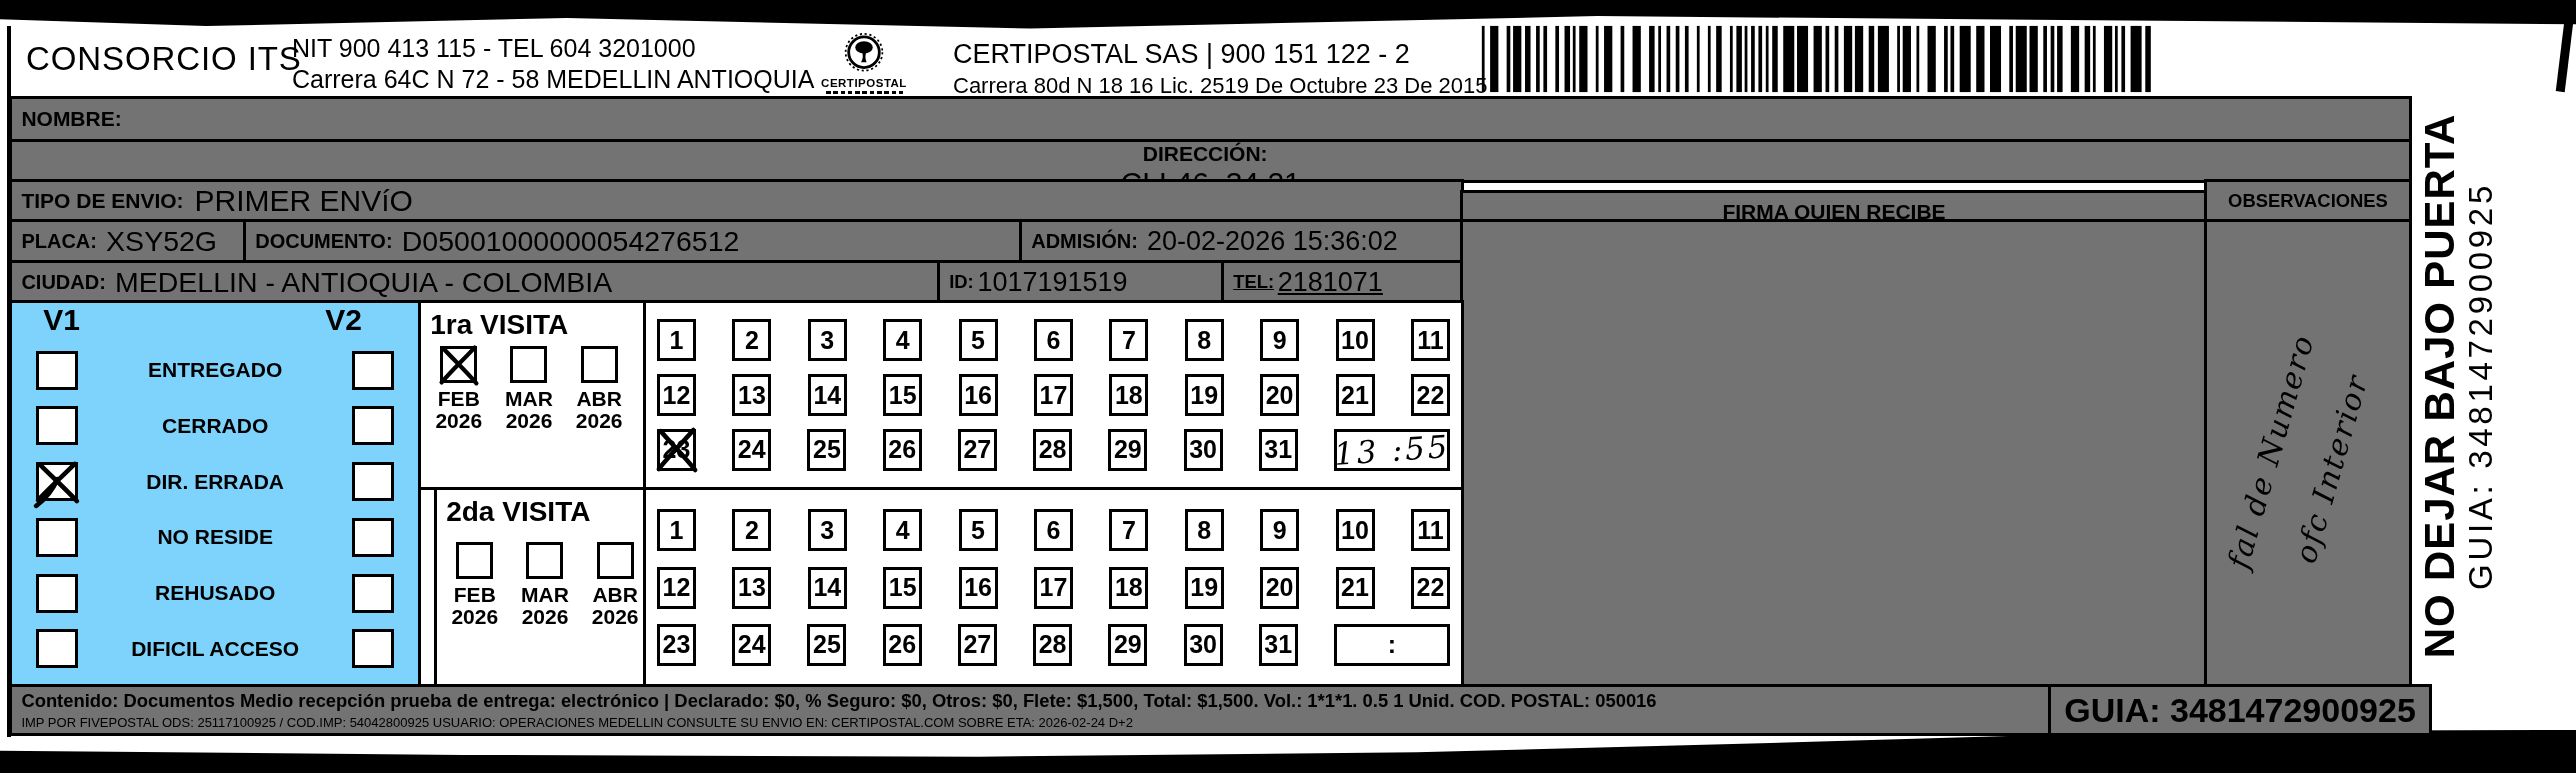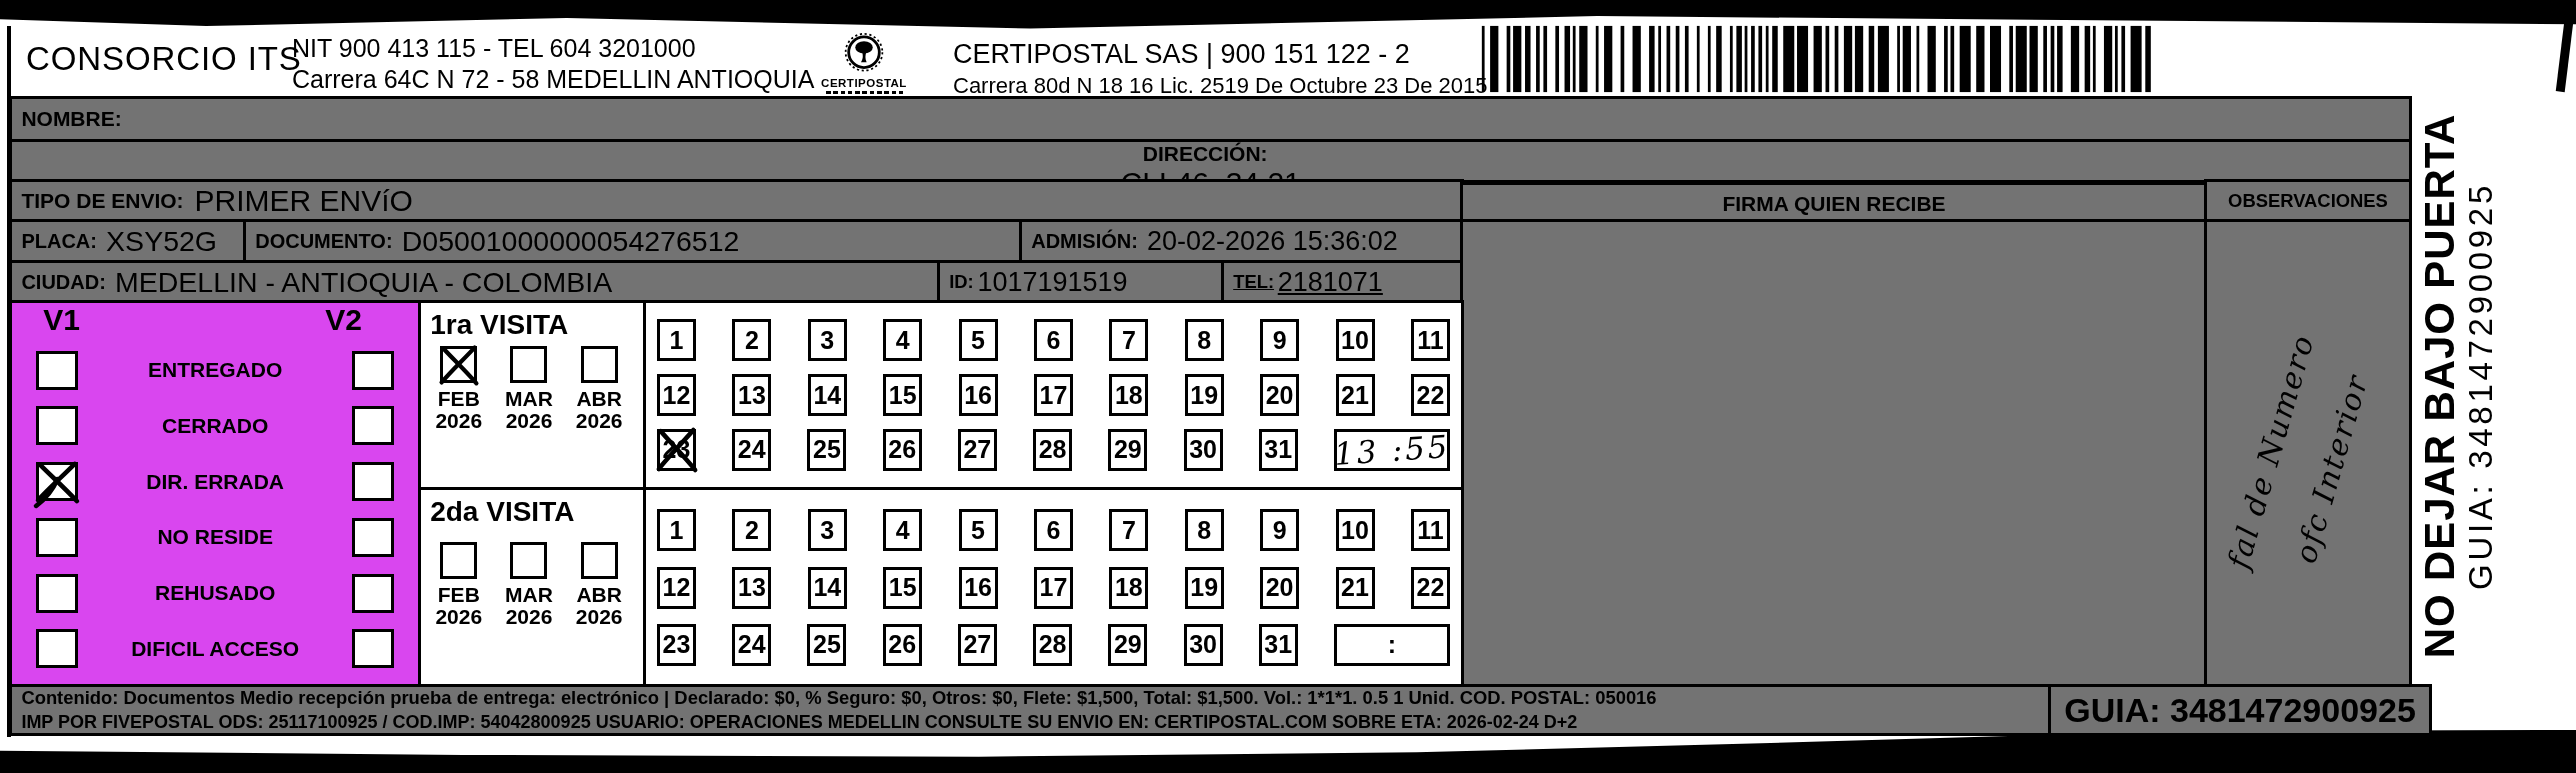--- a/index.html
+++ b/index.html
@@ -25,51 +25,51 @@
   .certiblock .l2{font-size:22px;}
   .barcode{left:1480px;top:24px;}
   
   .cell{position:absolute;border:3.7px solid #000;box-sizing:border-box;background:#737373;
         display:flex;align-items:center;padding:0 9.2px;white-space:nowrap;overflow:hidden;}
   .lbl{font-weight:bold;}
   .val{white-space:pre;}
   .r-nombre   {left:9.2px;top:96px;width:2403px;height:46px;}
   .r-direccion{left:9.2px;top:139px;width:2403px;height:44px;flex-direction:column;}
   .r-tipo     {left:9.2px;top:179px;width:1455px;height:44px;}
-  .r-firmahdr {left:1460px;top:182px;width:748px;height:44px;justify-content:center;}
+  .r-firmahdr {left:1460px;top:190px;width:748px;height:44px;justify-content:center;}
   .r-obshdr   {left:2204px;top:179px;width:208px;height:44px;justify-content:center;padding:0 1.8px;}
   .r-placa    {left:9.2px;top:219px;width:238px;height:44px;}
   .r-doc      {left:243px;top:219px;width:780px;height:44px;}
   .r-adm      {left:1019px;top:219px;width:444px;height:44px;}
   .r-ciudad   {left:9.2px;top:260px;width:931px;height:44px;}
   .r-id       {left:937px;top:260px;width:288px;height:44px;}
   .r-tel      {left:1221px;top:260px;width:272px;height:44px;text-decoration:underline;}
   .firma-area {left:1460px;top:219px;width:748px;height:468px;}
   .obs-area   {left:2204px;top:219px;width:208px;height:468px;}
   .lbl-sm{font-weight:bold;font-size:20px;margin-right:9.2px;}
   .v-lg{font-size:30px;}
   .v-md{font-size:28.5px;}
   .v-sm{font-size:27px;}
   .r-nombre .lbl,.r-direccion .lbl,.r-tipo .lbl{font-size:21px;margin-right:11px;}
   .r-firmahdr .lbl{font-size:21px;}
   .r-obshdr .lbl{font-size:18.4px;}
   .r-id .lbl-sm,.r-tel .lbl-sm{font-size:18.4px;margin-right:3.7px;}
   
   .vbox{left:9.2px;top:300px;width:412px;height:388px;border:3.7px solid #000;box-sizing:border-box;
-        position:absolute;background:#d946ef;padding-top:31px;display:flex;flex-direction:column;
+        position:absolute;background:#7dd3fc;padding-top:31px;display:flex;flex-direction:column;
         justify-content:space-evenly;}
   .vhdr{position:absolute;top:0px;font-size:30px;font-weight:bold;}
   .vhdr.v1{left:31px;} .vhdr.v2{left:313px;}
   .vrow{display:flex;align-items:center;justify-content:space-between;padding:0 24px 0 24px;}
   .vrow .slab{flex:1;text-align:center;font-weight:bold;font-size:21px;}
   .cb{width:42px;height:39px;border:3.7px solid #000;box-sizing:border-box;position:relative;flex:none;background:#fff;}
   
   .visitbox{position:absolute;border:3.7px solid #000;box-sizing:border-box;background:#fff;}
   .vb1{left:418px;top:300px;width:229px;height:190px;}
-  .vb2{left:418px;top:487px;width:229px;height:201px;}
+  .vb2{left:434px;top:487px;width:229px;height:201px;}
   .vtitle{font-size:28px;font-weight:bold;margin:5.5px 0 3.7px 9.2px;}
   .months{display:flex;gap:9.2px;padding-left:7.3px;margin-top:5.5px;}
   .vb2 .months{margin-top:14.7px;}
   .mcol{width:61px;display:flex;flex-direction:column;align-items:center;}
   .mbox{width:37px;height:37px;border:3.7px solid #000;box-sizing:border-box;position:relative;background:#fff;margin-bottom:4.6px;}
   .mlabel{font-weight:bold;font-size:21px;line-height:1.05;text-align:center;}
   
   .dgrid{position:absolute;border:3.7px solid #000;box-sizing:border-box;background:#fff;
          display:flex;flex-direction:column;justify-content:space-evenly;padding:3.7px 11px;}
   #grid-v1{left:643px;top:300px;width:821px;height:190px;}
@@ -93,21 +93,21 @@
   
   .sidewrap{left:2413px;top:87px;width:92px;height:597px;}
   .siderot{position:absolute;left:50%;top:50%;transform:translate(-50%,-50%) rotate(-90deg);
            white-space:nowrap;text-align:center;}
   .sidel1{font-size:42px;font-weight:bold;letter-spacing:0.9px;line-height:1.05;}
   .sidel2{font-size:33px;letter-spacing:3.7px;line-height:1.15;}
   
   .f-main{left:9.2px;top:684px;width:2042px;height:52px;flex-direction:column;align-items:flex-start;
           justify-content:center;gap:2.8px;}
   .f-main .fl1{font-size:18.4px;font-weight:bold;}
-  .f-main .fl2{font-size:18px;font-weight:bold;}
+  .f-main .fl2{font-size:13px;font-weight:normal;}
   .f-guia{left:2048px;top:684px;width:384px;height:52px;justify-content:center;font-size:34px;font-weight:bold;}
 </style>
 </head>
 <body>
 
 <div class="sheet">
 
   <div class="abs topband"></div>
   <div class="abs botband"></div>
   <div class="abs cornermark"></div>

